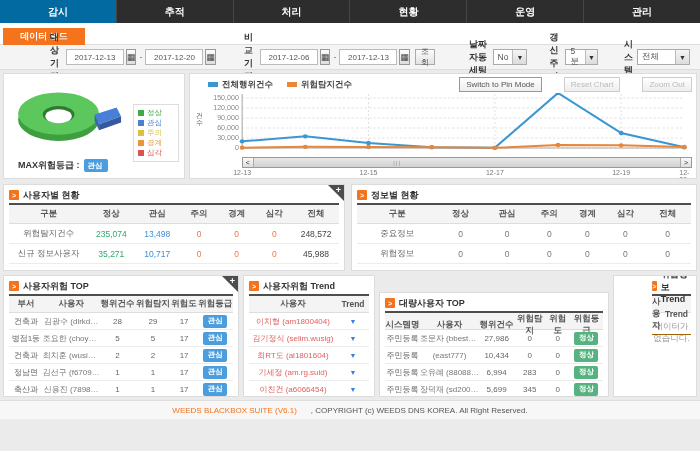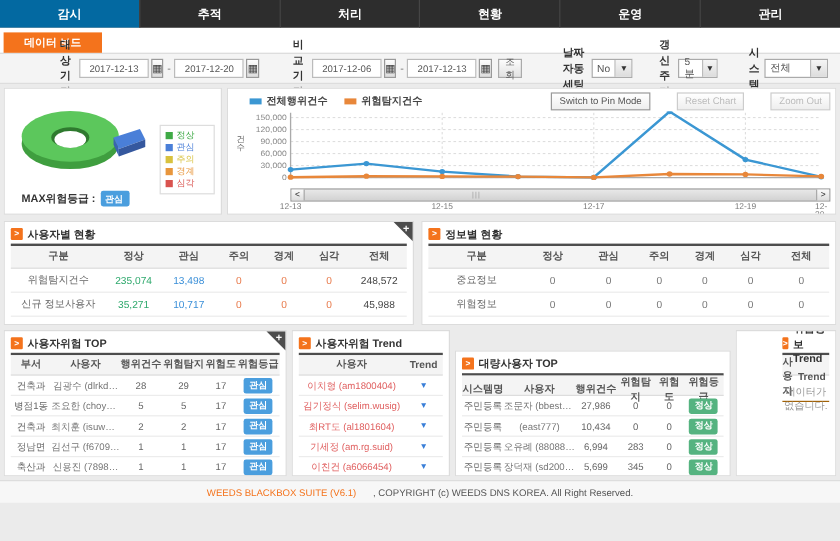--- a/index.html
+++ b/index.html
@@ -378,21 +378,21 @@
       <div class="grid-row cols6a">
           <span>병점1동</span>
           <span class="c-name">조요한 (choy4…</span>
           <span>5</span>
           <span>5</span>
           <span>17</span>
           <span><span class="badge badge-blue">관심</span></span>
         </div>
       <div class="grid-row cols6a">
           <span>건축과</span>
-          <span class="c-name">최치훈 (isuwn…</span>
+          <span class="c-name">최치훈 (wusig…</span>
           <span>2</span>
           <span>2</span>
           <span>17</span>
           <span><span class="badge badge-blue">관심</span></span>
         </div>
       <div class="grid-row cols6a">
           <span>정남면</span>
           <span class="c-name">김선구 (f6709…</span>
           <span>1</span>
           <span>1</span>

